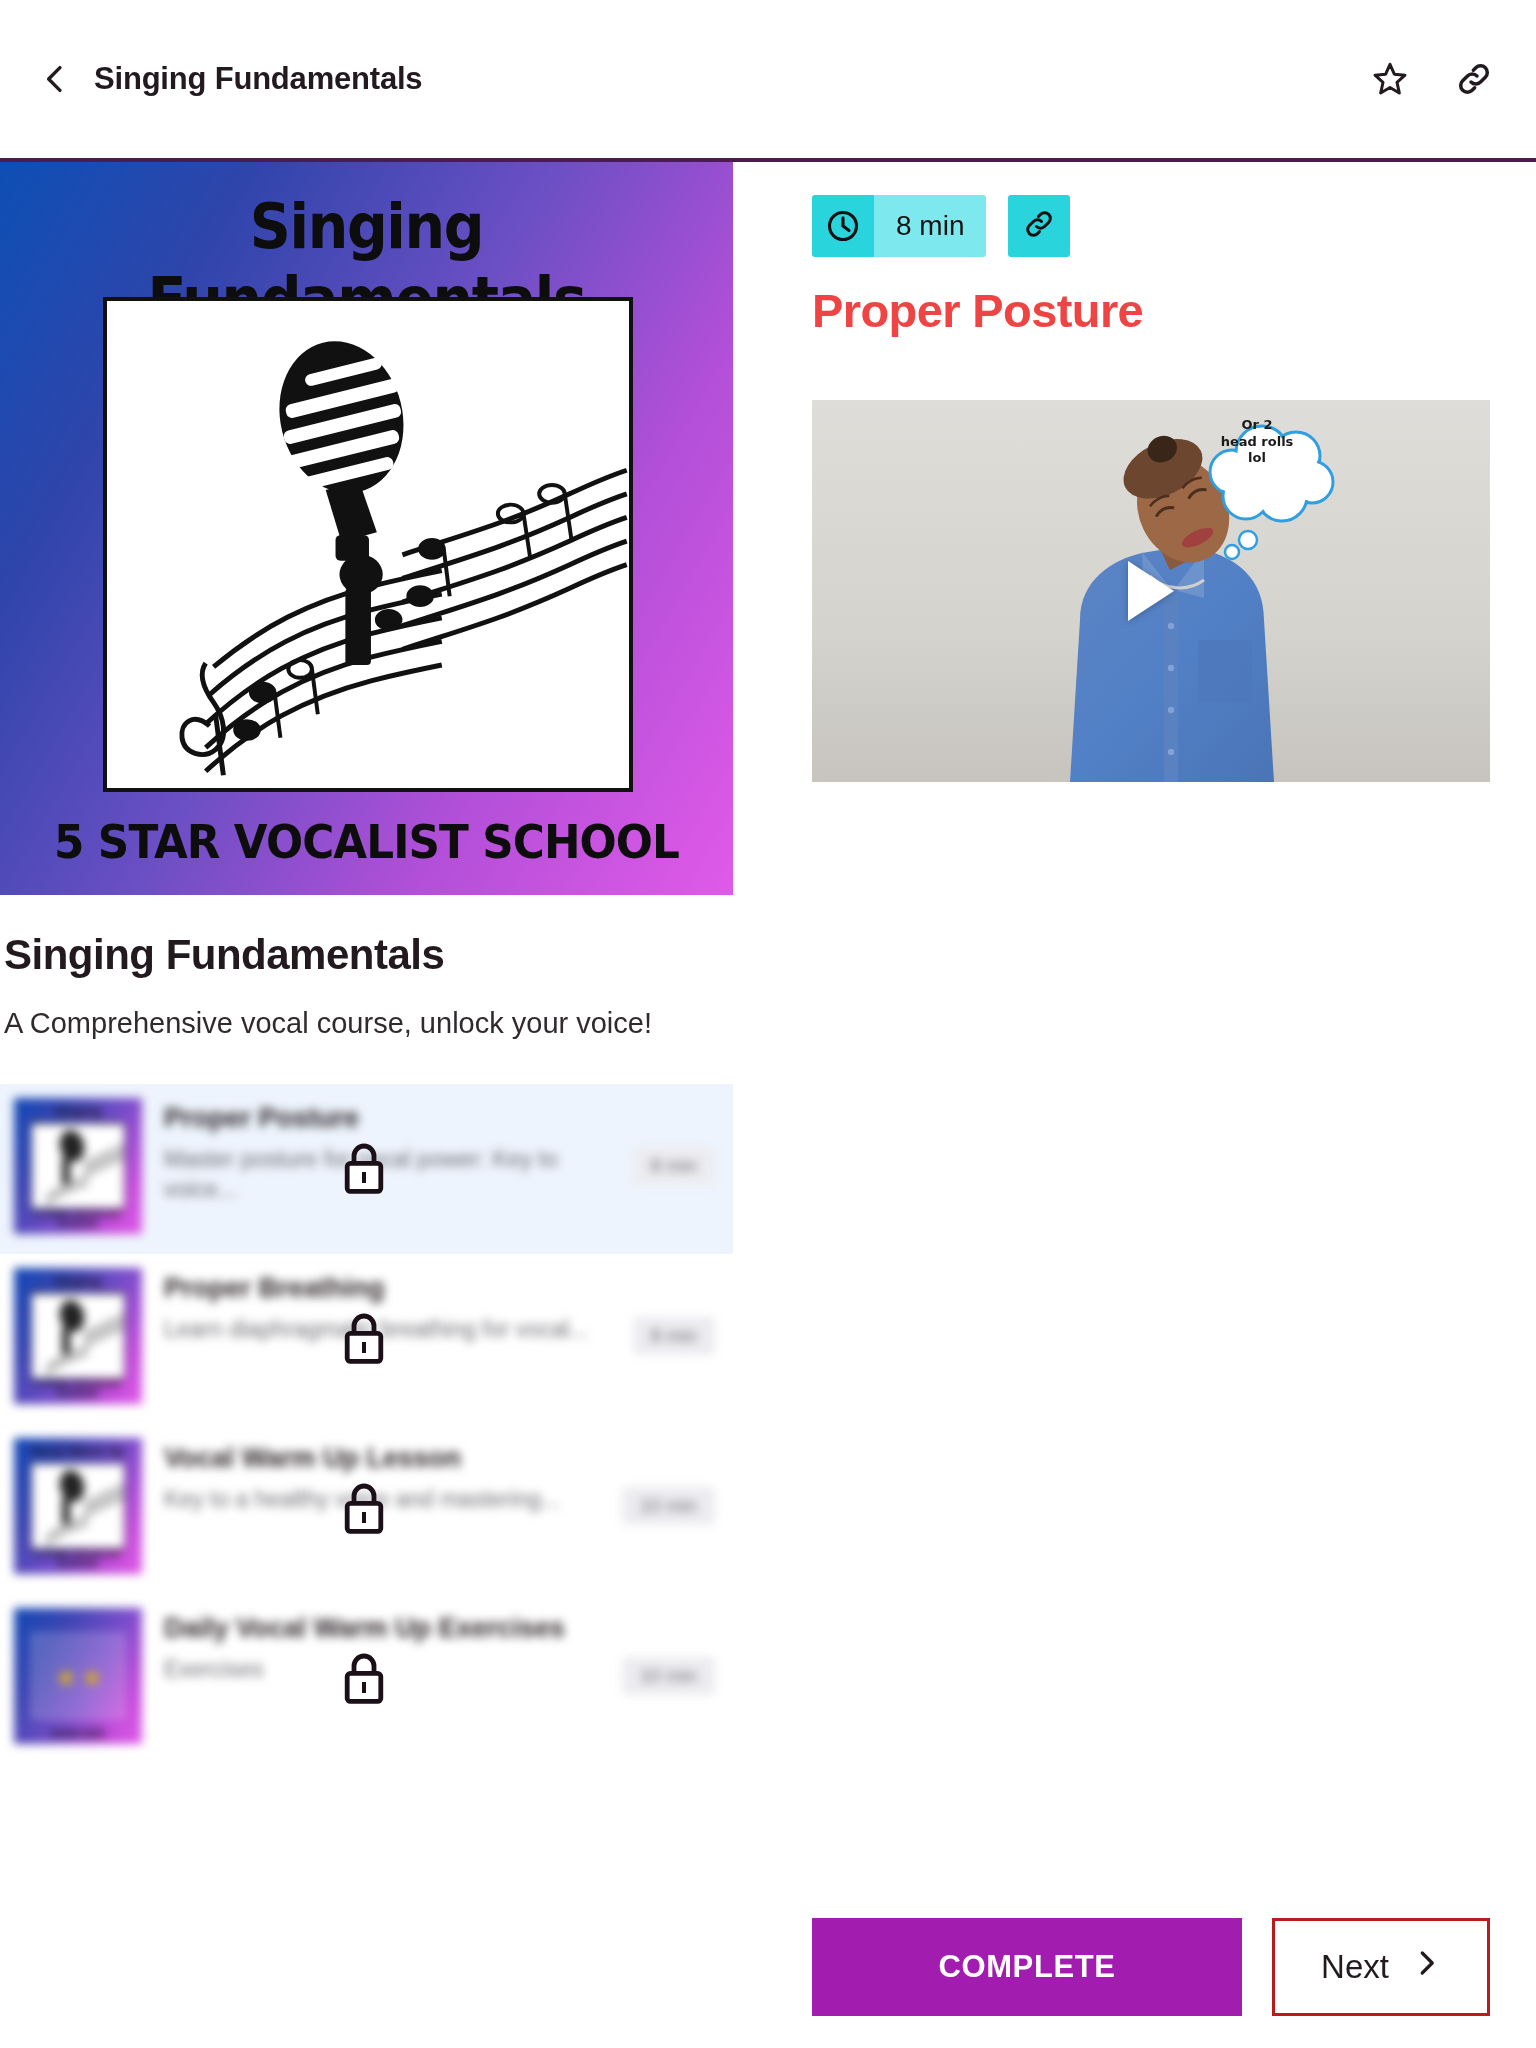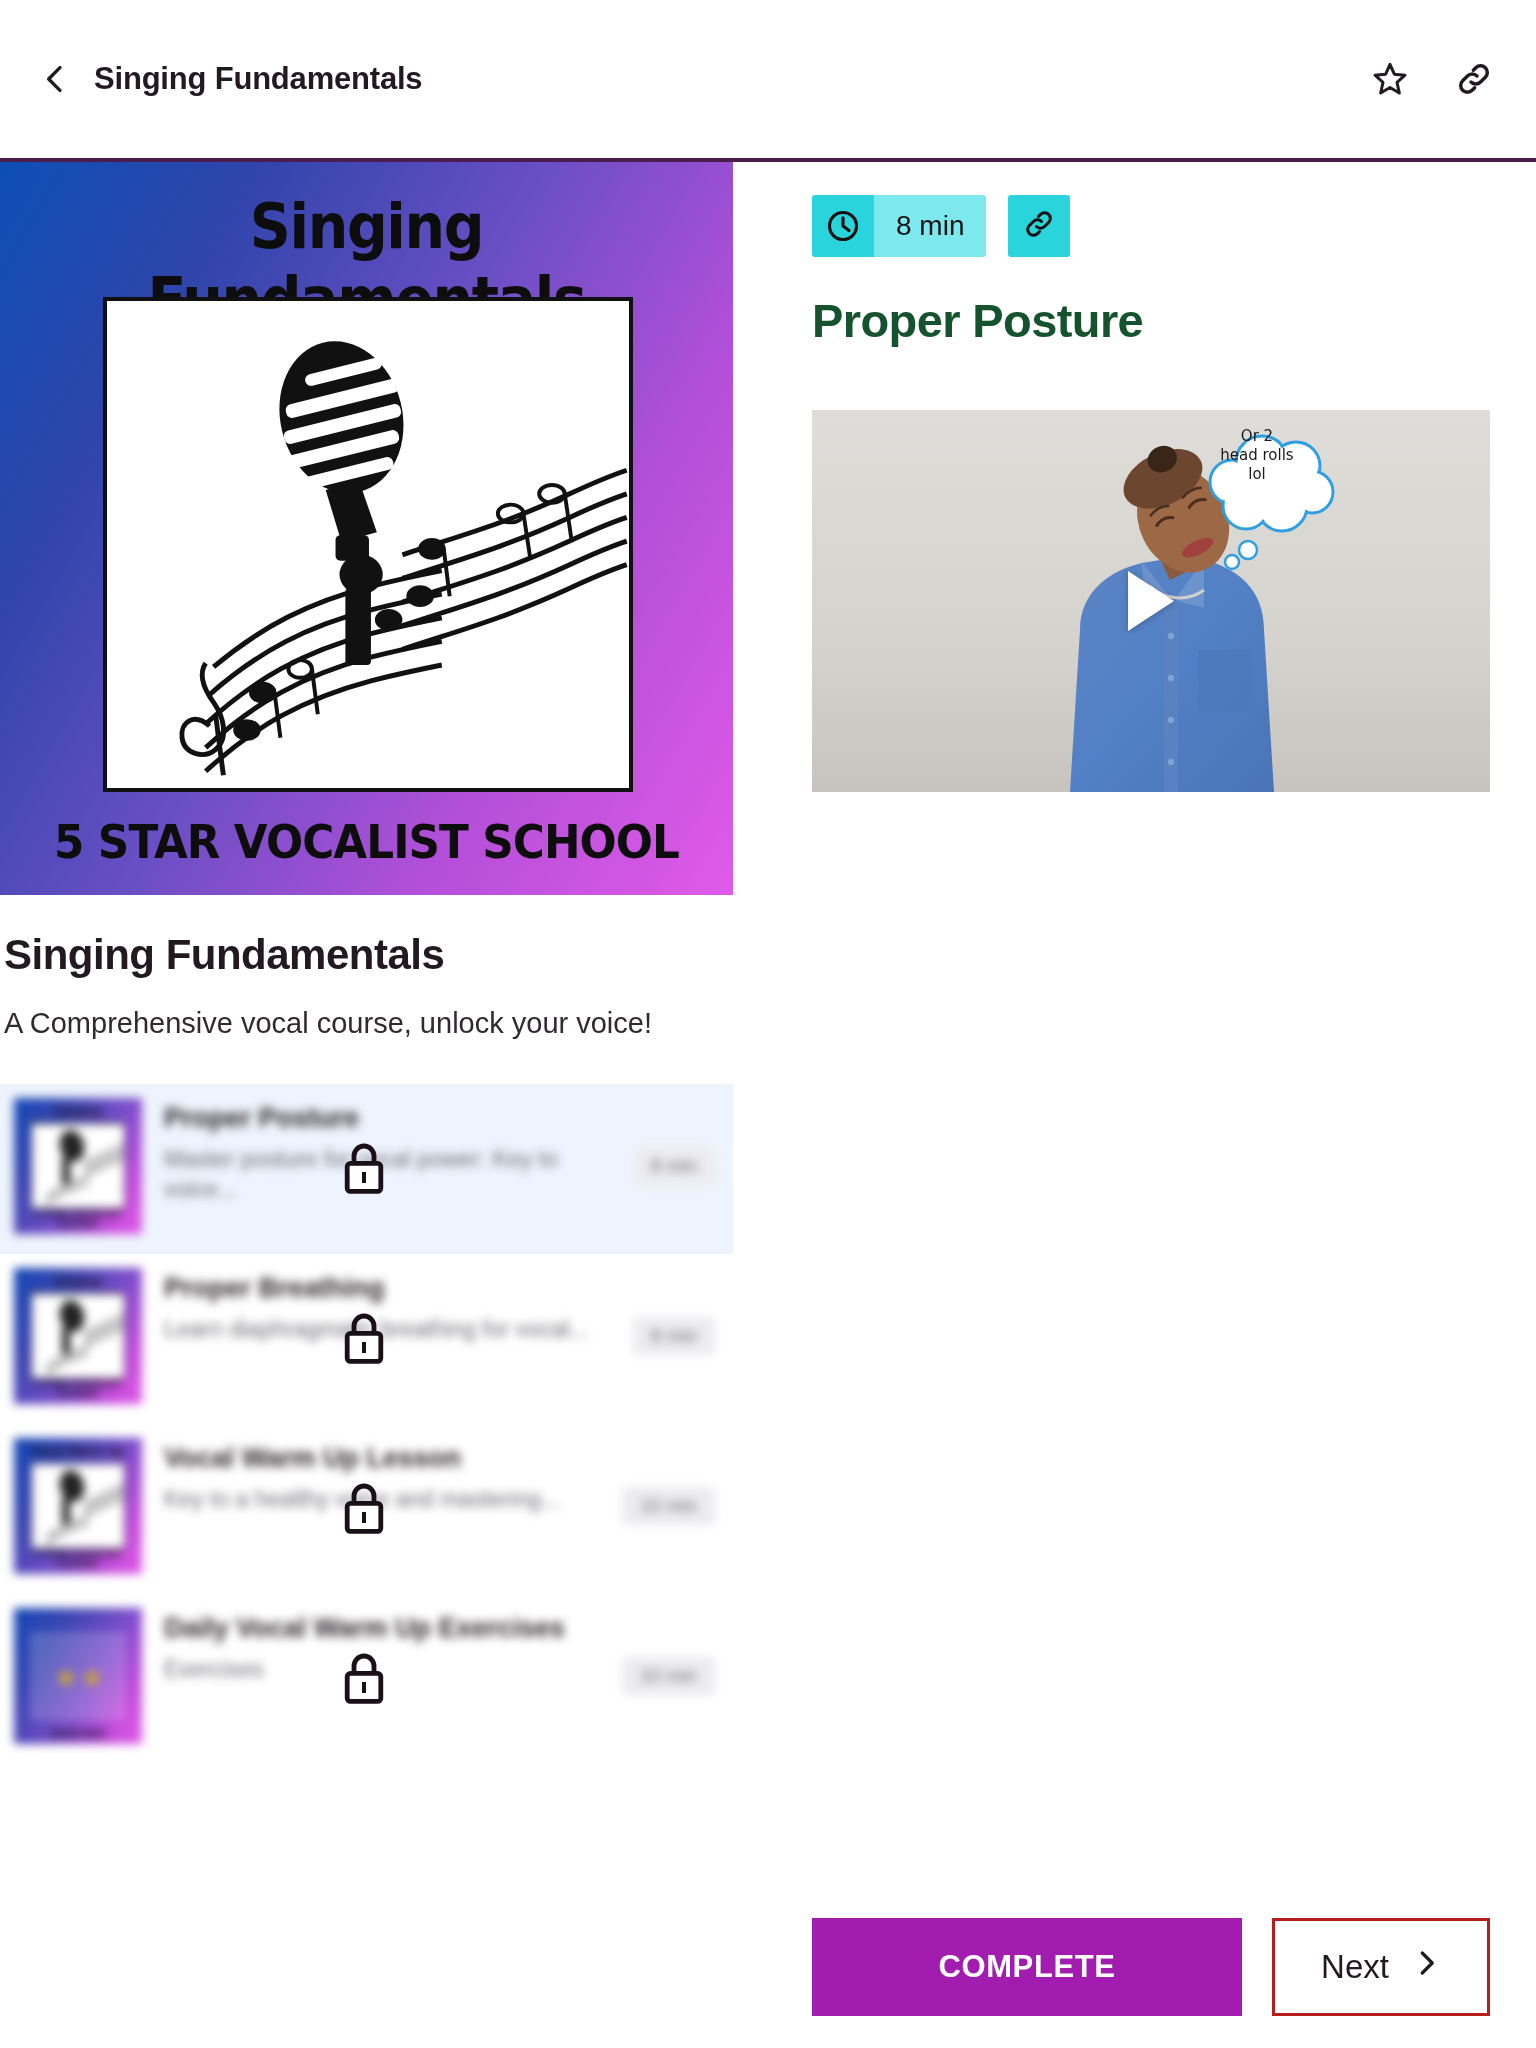--- a/index.html
+++ b/index.html
@@ -142,22 +142,22 @@
     height: 62px; background: #7de8ed; color: #141414;
     font-size: 28px; font-weight: 500;
     display: flex; align-items: center; padding: 0 22px;
   }
   .badge-link {
     width: 62px; height: 62px; background: #2ad4dd; border-radius: 3px;
     display: flex; align-items: center; justify-content: center; cursor: pointer;
   }
 
   .lesson-heading {
-    margin-top: 36px;
-    font-size: 47px; font-weight: 700; letter-spacing: -0.6px; color: #14532d;
+    margin-top: 26px;
+    font-size: 47px; font-weight: 700; letter-spacing: -0.6px; color: #ef4444;
   }
   .lesson-desc {
     margin-top: 30px; font-size: 29px; line-height: 1.28; color: #302a2e;
     white-space: pre-line; max-width: 620px;
   }
 
   
   .video {
     position: relative; margin-top: 62px;
     width: 678px; height: 382px;
@@ -170,21 +170,21 @@
     border-left: 46px solid #ffffff;
     border-top: 30px solid transparent;
     border-bottom: 30px solid transparent;
     z-index: 8;
     filter: drop-shadow(0 1px 3px rgba(0,0,0,.25));
   }
   .bubble-txt {
     position: absolute; left: 396px; top: 17px; width: 98px;
     text-align: center; z-index: 7;
     font-family: "DejaVu Sans", sans-serif;
-    font-size: 15px; font-weight: 400; line-height: 1.28; color: #1a1a1a;
+    font-size: 13px; font-weight: 700; line-height: 1.28; color: #1a1a1a;
     white-space: pre-line;
   }
 
   
   .footer {
     position: absolute; left: 812px; top: 1756px;
     display: flex; align-items: center; gap: 30px;
   }
   .btn-complete {
     width: 430px; height: 98px; background: #a21caf; border: none;

